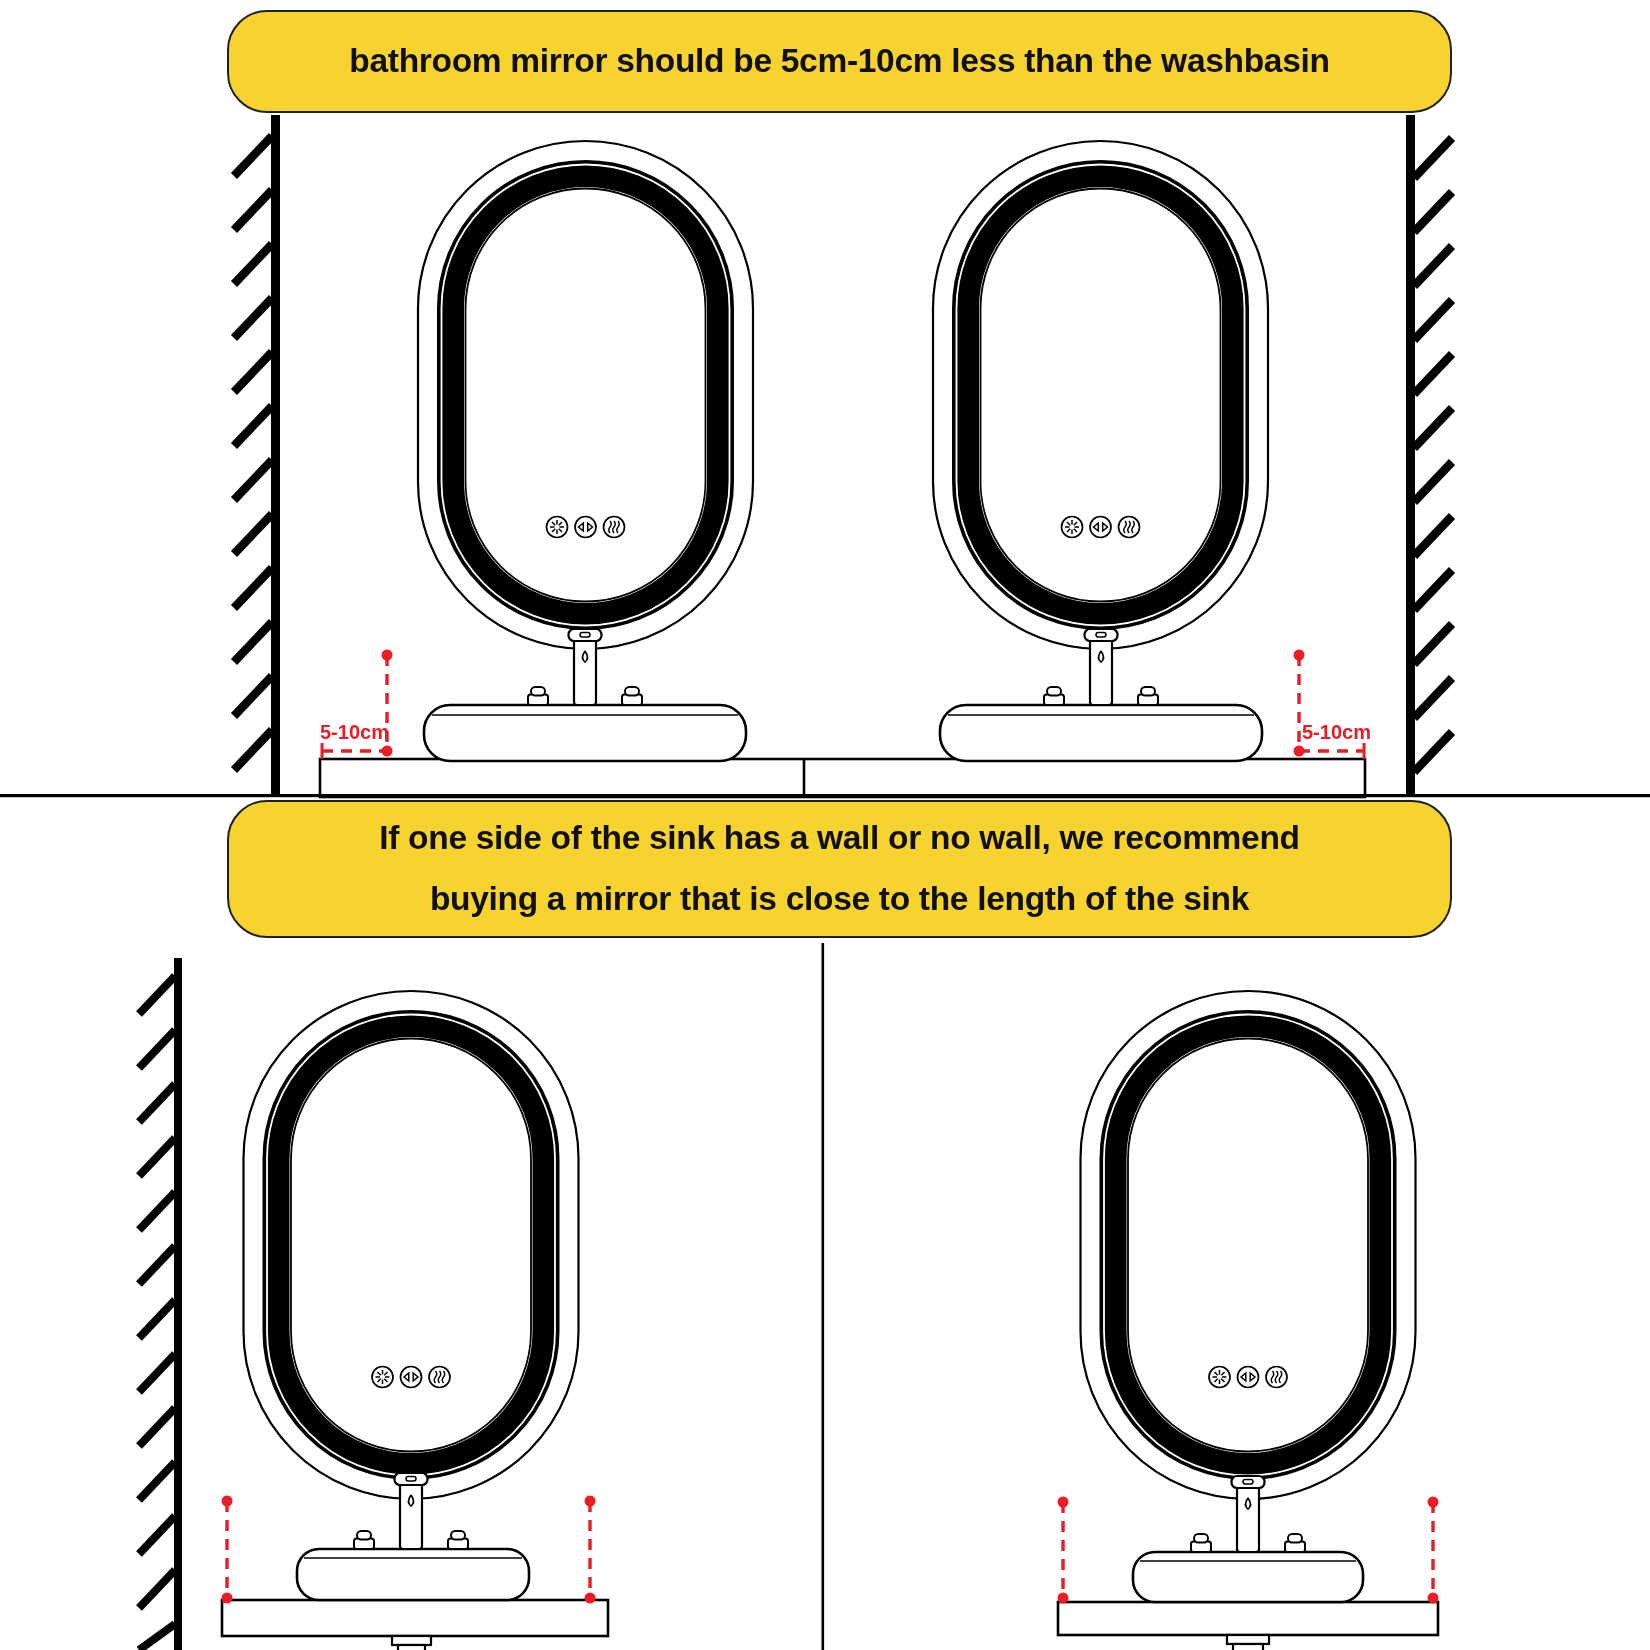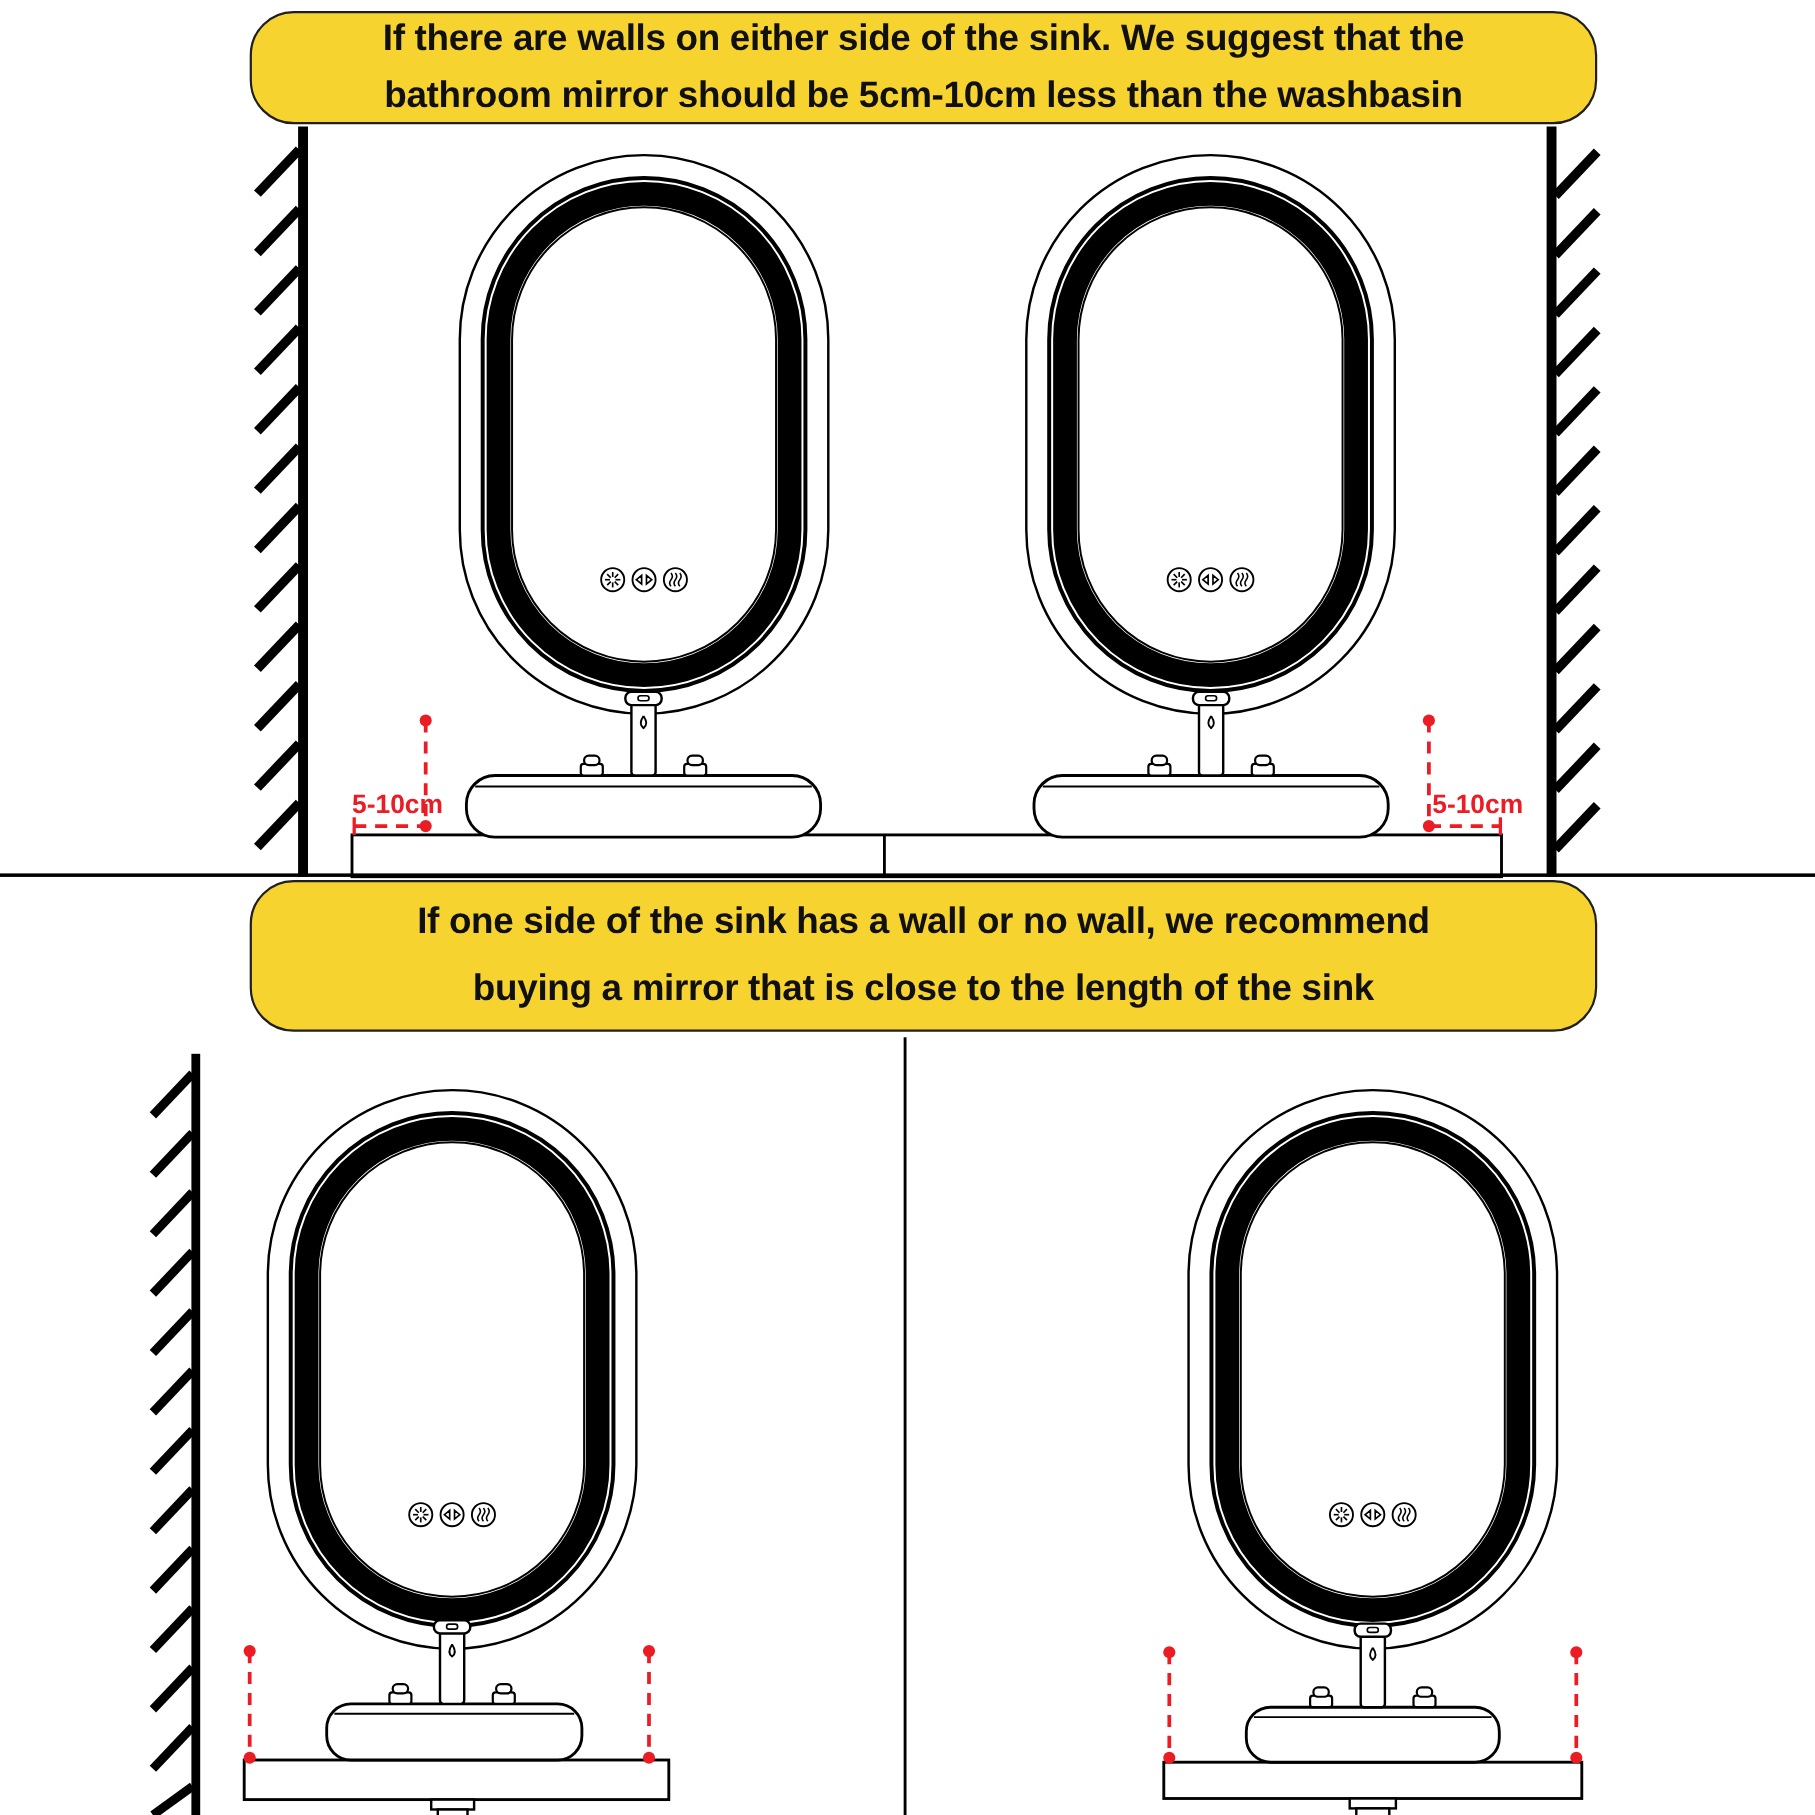--- a/index.html
+++ b/index.html
@@ -23,21 +23,21 @@
     border:2.4px solid var(--banner_border);
     border-radius:40px;
     display:flex;flex-direction:column;justify-content:center;align-items:center;
     color:#101010;font-weight:700;font-size:33.5px;letter-spacing:-0.3px;
     text-align:center;line-height:1.15;box-sizing:border-box;
   }
   .banner-top{top:10px;height:103px;gap:13px;}
   .banner-bottom{top:800px;height:138px;gap:22px;}
   .dim-label{
     position:absolute;color:var(--accent_red);
-    font-weight:700;font-size:24px;line-height:22px;white-space:nowrap;
+    font-weight:700;font-size:20px;line-height:22px;white-space:nowrap;
   }
   
   .k{stroke:var(--ink);fill:none;}
   .kf{fill:var(--ink);stroke:none;}
   .wf{fill:#fff;stroke:var(--ink);}
   .red-dash{stroke:var(--accent_red);stroke-width:3.4;stroke-dasharray:11 8;fill:none;}
   .red-solid{stroke:var(--accent_red);stroke-width:3;fill:none;}
   .red-dot{fill:var(--accent_red);stroke:none;}
 </style>
 </head>
@@ -242,21 +242,20 @@
         <line class="red-dash" x1="1433" y1="1502" x2="1433" y2="1598"></line>
         <circle class="red-dot" cx="1063" cy="1502" r="5.5"></circle>
           <circle class="red-dot" cx="1063" cy="1598" r="5.5"></circle>
         <circle class="red-dot" cx="1433" cy="1502" r="5.5"></circle>
           <circle class="red-dot" cx="1433" cy="1598" r="5.5"></circle>
       </g>
     </g>
   </svg>
 
   <div class="banner banner-top">
-    <span>If there are walls on either side of the sink. We suggest that the</span>
     <span>bathroom mirror should be 5cm-10cm less than the washbasin</span>
   </div>
 
   <div class="banner banner-bottom">
     <span>If one side of the sink has a wall or no wall, we recommend</span>
     <span>buying a mirror that is close to the length of the sink</span>
   </div>
 
   <span class="dim-label" style="left:320px;top:721px;">5-10cm</span>
   <span class="dim-label" style="left:1302px;top:721px;">5-10cm</span>

